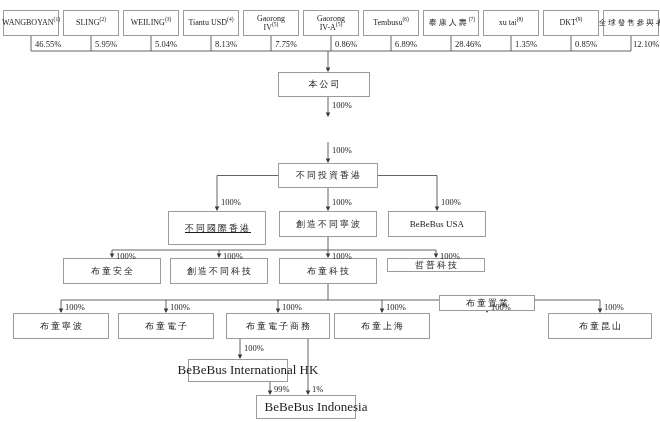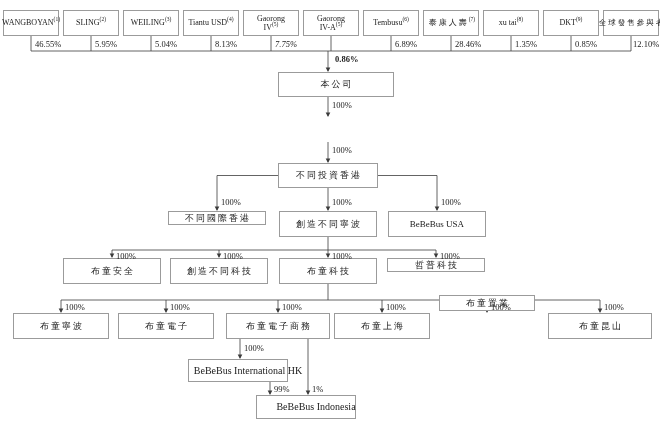--- a/index.html
+++ b/index.html
@@ -8,21 +8,21 @@
     font-family:"Liberation Serif","DejaVu Serif",serif;color:#1b1b1b;
   }
   .box{
     position:absolute;box-sizing:border-box;border:1px solid #9b9b9b;background:#fff;
     display:flex;align-items:center;justify-content:center;text-align:center;
     line-height:1.15;white-space:nowrap;
   }
   .top-box{font-size:8px;}
   .top-box.small{font-size:7.5px;}
   .entity-box{font-size:9px;}
-  .entity-box.longascii{font-size:10px;padding-left:20px;}
+  .entity-box.longascii{font-size:13px;padding-left:20px;}
   .cjk{letter-spacing:2px;}
   .cjk > span{margin-right:-2px;}
   sup{font-size:5.5px;line-height:0;vertical-align:super;letter-spacing:0;}
   .pct{position:absolute;font-size:8.5px;white-space:nowrap;color:#1b1b1b;}
   #lines{position:absolute;left:0;top:0;pointer-events:none;}
   #lines path{stroke:#3c3c3c;stroke-width:0.8;fill:none;}
   #lines polygon{fill:#3c3c3c;stroke:none;}
 </style>
 </head>
 <body>
@@ -100,48 +100,48 @@
       <span><span>Tiantu USD</span><sup>(4)</sup></span>
     </div>
     <div class="pct" style="left: 215px; top: 39px;">8.13%</div>
     <div class="top-box box" style="left: 243px; top: 10px; width: 56px; height: 26px;">
       <span><span>Gaorong</span><br><span>IV</span><sup>(5)</sup></span>
     </div>
     <div class="pct" style="left: 275px; top: 39px; font-style: italic;">7.75%</div>
     <div class="top-box box" style="left: 303px; top: 10px; width: 56px; height: 26px;">
       <span><span>Gaorong</span><br><span>IV-A</span><sup>(5)</sup></span>
     </div>
-    <div class="pct" style="left: 335px; top: 54px; font-weight: bold;">0.86%</div>
+    <div class="pct" style="left: 335px; top: 39px;">0.86%</div>
     <div class="top-box box" style="left: 363px; top: 10px; width: 56px; height: 26px;">
       <span><span>Tembusu</span><sup>(6)</sup></span>
     </div>
     <div class="pct" style="left: 395px; top: 39px;">6.89%</div>
     <div class="top-box box cjk" style="left: 423px; top: 10px; width: 56px; height: 26px;">
       <span><span>泰康人壽</span><sup>(7)</sup></span>
     </div>
     <div class="pct" style="left: 455px; top: 39px;">28.46%</div>
     <div class="top-box box" style="left: 483px; top: 10px; width: 56px; height: 26px;">
       <span><span>xu tai</span><sup>(8)</sup></span>
     </div>
     <div class="pct" style="left: 515px; top: 39px;">1.35%</div>
     <div class="top-box box" style="left: 543px; top: 10px; width: 56px; height: 26px;">
       <span><span>DKT</span><sup>(9)</sup></span>
     </div>
     <div class="pct" style="left: 575px; top: 39px;">0.85%</div>
     <div class="top-box box small cjk" style="left: 603px; top: 10px; width: 56px; height: 26px;">
       <span><span>全球發售參與者</span></span>
     </div>
     <div class="pct" style="left: 633px; top: 39px;">12.10%</div>
-    <div class="entity-box box cjk" style="left: 278px; top: 72px; width: 116px; height: 25px;">
+    <div class="entity-box box cjk" style="left: 278px; top: 72px; width: 92px; height: 25px;">
       <span>本公司</span>
     </div>
     <div class="entity-box box cjk" style="left: 278px; top: 163px; width: 100px; height: 25px;">
       <span>不同投資香港</span>
     </div>
-    <div class="entity-box box cjk" style="left: 168px; top: 211px; width: 98px; height: 14px;">
+    <div class="entity-box box cjk" style="left: 168px; top: 211px; width: 98px; height: 34px; text-decoration: underline;">
       <span>不同國際香港</span>
     </div>
     <div class="entity-box box cjk" style="left: 279px; top: 211px; width: 98px; height: 26px;">
       <span>創造不同寧波</span>
     </div>
     <div class="entity-box box" style="left: 388px; top: 211px; width: 98px; height: 26px;">
       <span>BeBeBus USA</span>
     </div>
     <div class="entity-box box cjk" style="left: 63px; top: 258px; width: 98px; height: 26px;">
       <span>布童安全</span>

